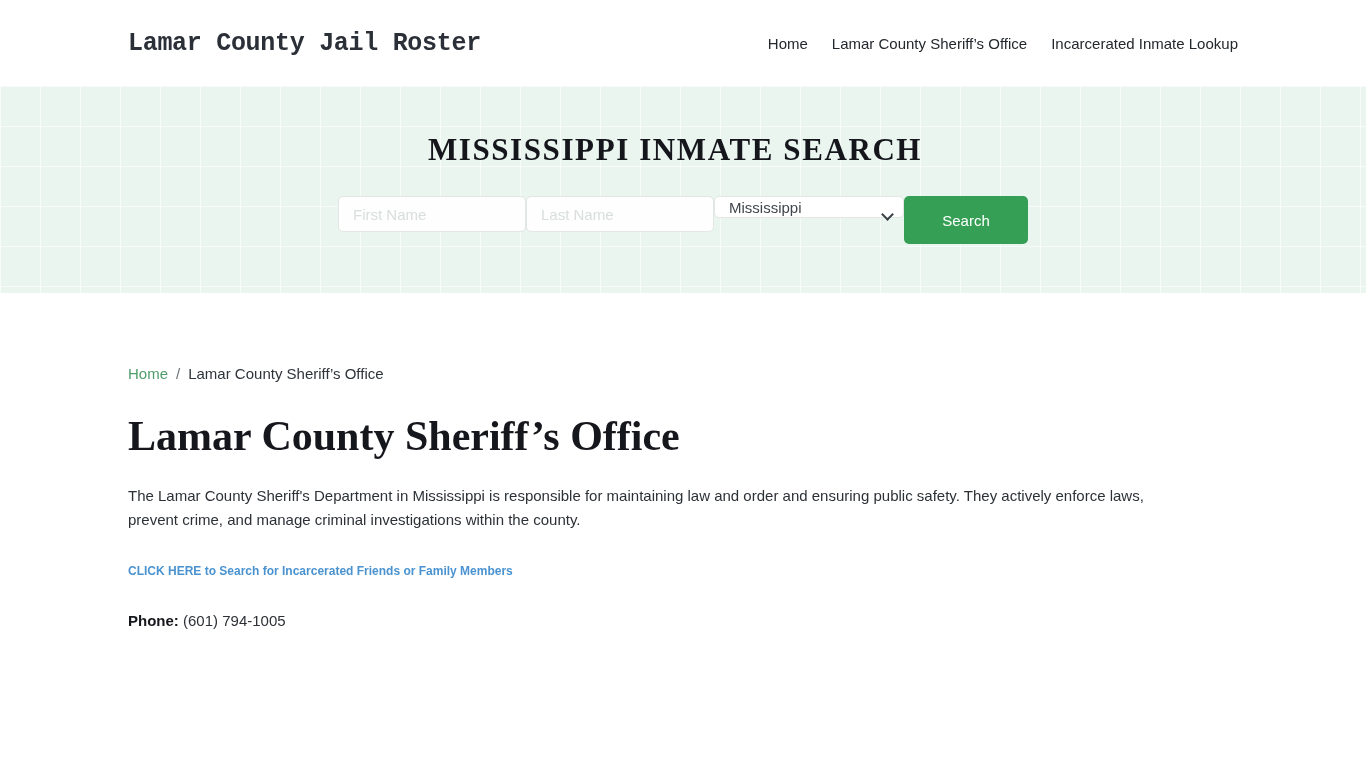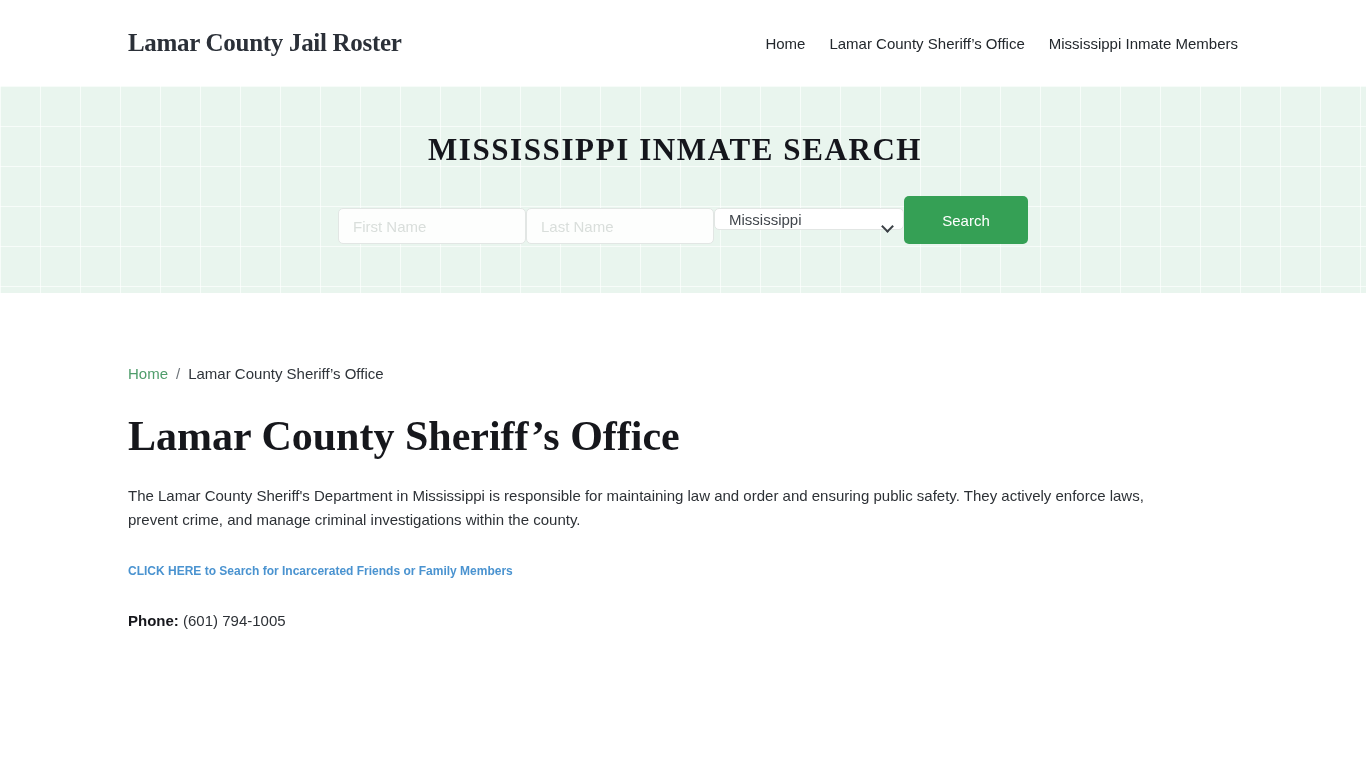--- a/index.html
+++ b/index.html
@@ -17,21 +17,21 @@
   
   .site-header {
     height: 86px;
     background: #ffffff;
     display: flex;
     align-items: center;
     justify-content: space-between;
     padding: 0 128px;
   }
   .brand {
-    font-family: Liberation Serif, serif;
+    font-family: Liberation Mono, monospace;
     font-weight: bold;
     font-size: 25px;
     letter-spacing: -0.3px;
     color: #2b3038;
     text-decoration: none;
     white-space: nowrap;
   }
   .main-nav {
     display: flex;
     align-items: center;
@@ -64,21 +64,21 @@
     font-family: "Liberation Serif", serif;
     font-weight: bold;
     font-size: 31px;
     letter-spacing: 1.6px;
     color: #15161c;
     text-transform: uppercase;
     text-align: right;
   }
   .search-form {
     display: flex;
-    align-items: flex-end;
+    align-items: flex-start;
     gap: 0;
   }
   .search-form input[type="text"] {
     width: 188px;
     height: 36px;
     padding: 0 14px;
     border: 1px solid #e2e6e4;
     border-radius: 5px;
     background: #fdfefd;
     font-family: "Liberation Sans", sans-serif;
@@ -177,21 +177,21 @@
   .lbl { font-weight: bold; color: #16171c; }
 </style>
 </head>
 <body>
 
 <header class="site-header">
   <a class="brand" href="#">Lamar County Jail Roster</a>
   <nav class="main-nav">
     <a href="#">Home</a>
     <a href="#">Lamar County Sheriff’s Office</a>
-    <a href="#">Mississippi Inmate Members</a>
+    <a href="#">Incarcerated Inmate Lookup</a>
   </nav>
 </header>
 
 <section class="hero">
   <h1 class="hero-title">Mississippi Inmate Search</h1>
   <form class="search-form">
     <input type="text" class="first-name" placeholder="First Name" style="">
     <input type="text" class="last-name" placeholder="Last Name" style="">
     <span class="state-select-wrap">
       <select class="state-select">

